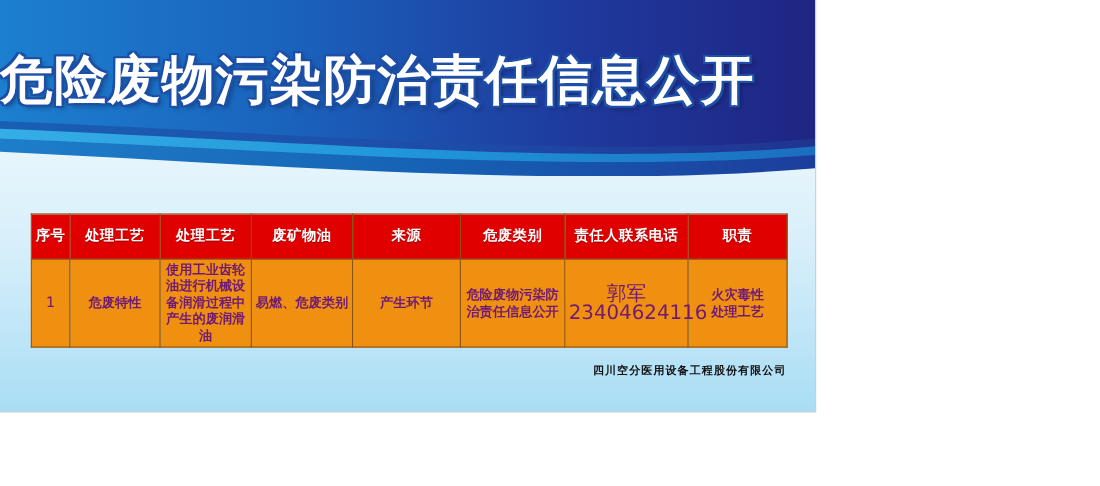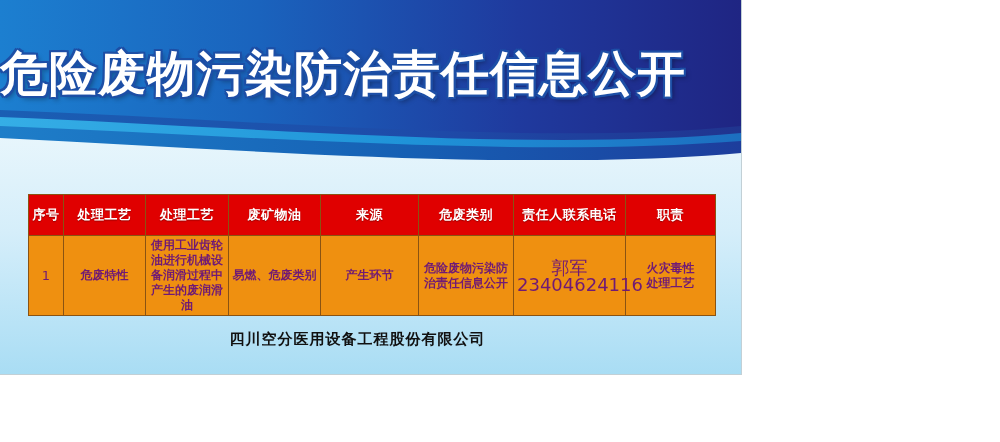--- a/index.html
+++ b/index.html
@@ -119,22 +119,22 @@
   col.c5 { width: 95px; }
   col.c6 { width: 112px; }
   col.c7 { width: 90px; }
 
   
   #company-line {
     position: absolute;
     left: 0;
     top: 330px;
     width: 715px;
-    text-align: center;
-    font-size: 15px;
+    text-align: right;
+    font-size: 10px;
     font-weight: bold;
     color: #111111;
     letter-spacing: 1px;
     font-family: Liberation Mono, monospace;
   }
 </style>
 </head>
 <body>
 
 <div id="poster">

